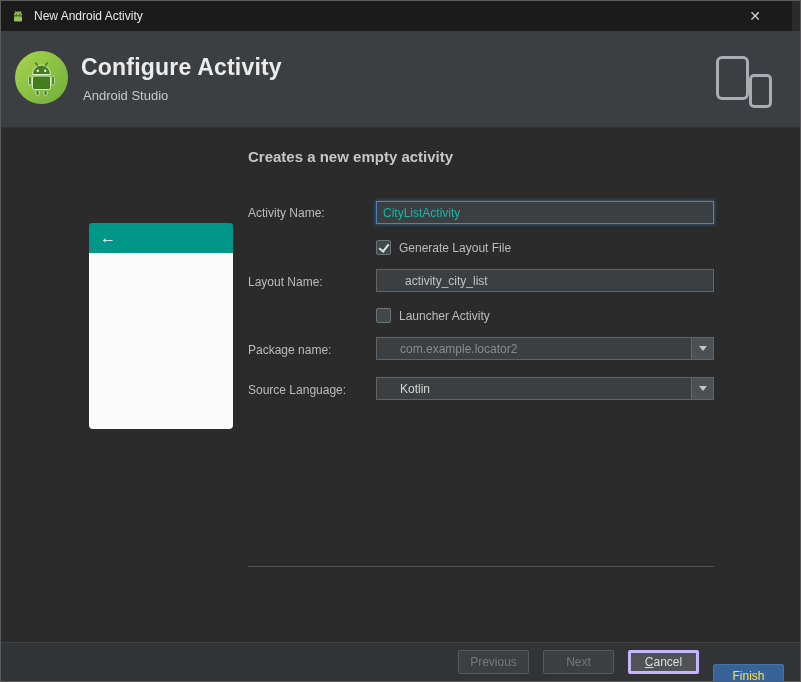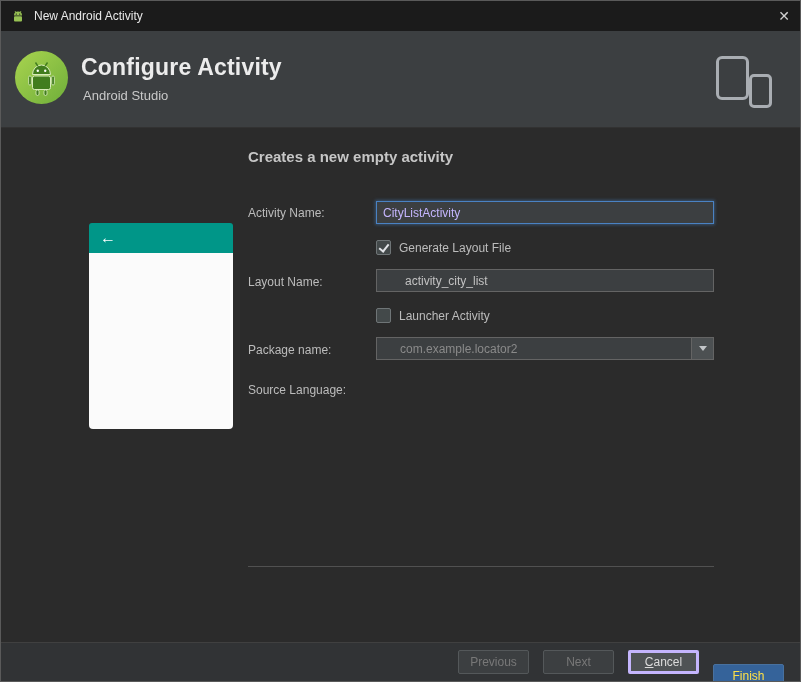--- a/index.html
+++ b/index.html
@@ -6,22 +6,22 @@
   html, body { background: #1e1e1e; }
   .window {
     position: relative; width: 801px; height: 682px;
     font-family: "Liberation Sans", sans-serif;
     background: var(--main_bg, #2b2b2b);
     border: 1px solid #5a5a5a; overflow: hidden;
   }
 
   
   .titlebar {
-    position: absolute; top: 0; left: 0; right: 0; height: 30px;
-    background: #1b1b1b; display: flex; align-items: center; padding: 0 7px 0 9px;
+    position: absolute; top: 0; left: 0; right: 8px; height: 30px;
+    background: #1b1b1b; display: flex; align-items: center; padding: 0 28px 0 9px;
   }
   .app-icon { width: 16px; height: 16px; margin-right: 8px; display: inline-flex; flex: none; }
   .titlebar .title { color: #e8e8e8; font-size: 12px; }
   .titlebar .close { margin-left: auto; color: #d0d0d0; font-size: 14px; cursor: pointer; padding: 0 3px; line-height: 30px; }
 
   
   .header { position: absolute; top: 30px; left: 0; right: 0; height: 97px; background: var(--header_bg, #3c3f41); border-bottom: 1px solid #323232; }
   .logo { position: absolute; left: 13px; top: 19px; width: 55px; height: 55px; }
   .header-text { position: absolute; left: 80px; top: 23px; }
   .h-title { color: #ececec; font-size: 23px; font-weight: 700; letter-spacing: .2px; }
@@ -35,21 +35,21 @@
   .heading { position: absolute; left: 247px; top: 20px; font-size: 15px; font-weight: bold; color: #c6c6c6; }
 
   .preview { position: absolute; left: 88px; top: 95px; width: 144px; height: 206px; }
   .preview-appbar { height: 30px; background: var(--teal, #009688); border-radius: 3px 3px 0 0; display: flex; align-items: center; padding-left: 11px; }
   .preview-appbar .back { color: #ffffff; font-size: 16px; font-weight: bold; line-height: 1; }
   .preview-body { height: 176px; background: #fbfbfb; border-radius: 0 0 4px 4px; }
 
   .flabel { position: absolute; left: 247px; color: #bcbcbc; font-size: 12px; }
   .ftext {
     position: absolute; left: 375px; width: 338px; height: 23px;
-    background: #3c3f41; border: 1px solid #646464; color: #c4b5fd;
+    background: #3c3f41; border: 1px solid #646464; color: #14b8a6;
     font-size: 12px; padding: 0 6px; font-family: inherit; outline: none;
   }
   .ftext.focused { border: 1px solid var(--focus_blue, #4a82c3); box-shadow: 0 0 3px 1px rgba(74,130,195,.45); }
   .ftext.dimtext { color: #c2c2c2; }
 
   .checkrow { position: absolute; left: 375px; display: flex; align-items: center; gap: 8px; cursor: default; }
   .checkbox { width: 15px; height: 15px; background: #43494a; border: 1px solid #6f7577; border-radius: 2px; position: relative; flex: none; }
   .checkbox.checked::after {
     content: ""; position: absolute; left: 4px; top: 1px; width: 4px; height: 8px;
     border-right: 2px solid #e2e4e8; border-bottom: 2px solid #e2e4e8; transform: rotate(38deg);
@@ -160,20 +160,26 @@
 
     <div class="flabel" style="top:215px">Package name:</div>
     <div class="combo" style="top:209px">
       <span class="combo-value dim">com.example.locator2</span>
       <span class="combo-arrow">
           <i class="tri"></i>
         </span>
     </div>
 
     <div class="flabel" style="top:255px">Source Language:</div>
+    <div class="combo" style="top:249px">
+      <span class="combo-value">Kotlin</span>
+      <span class="combo-arrow">
+          <i class="tri"></i>
+        </span>
+    </div>
 
     <div class="separator"></div>
   </div>
 
   <div class="buttonbar">
     <button class="btn disabled" disabled="">Previous</button>
     <button class="btn disabled" disabled="">Next</button>
     <button class="btn cancel"><span class="mn">C</span><span>ancel</span></button>
     <button class="btn finish"><span class="mn">F</span><span>inish</span></button>
   </div>

